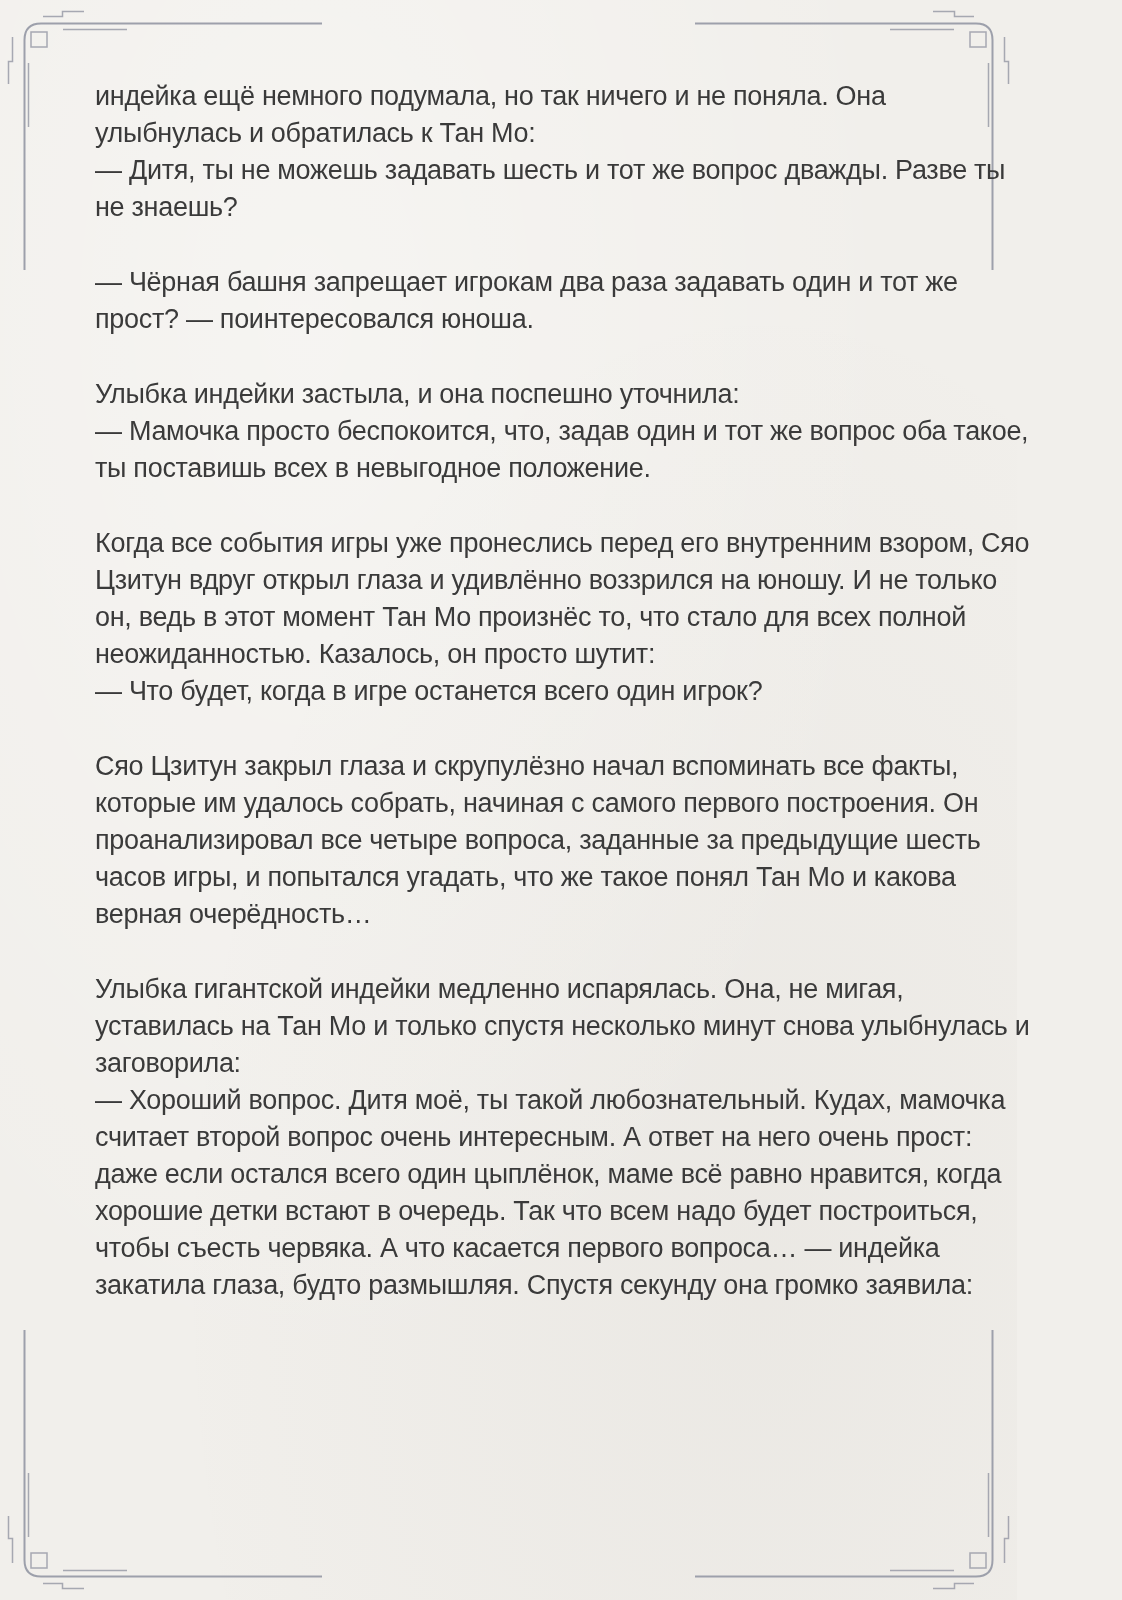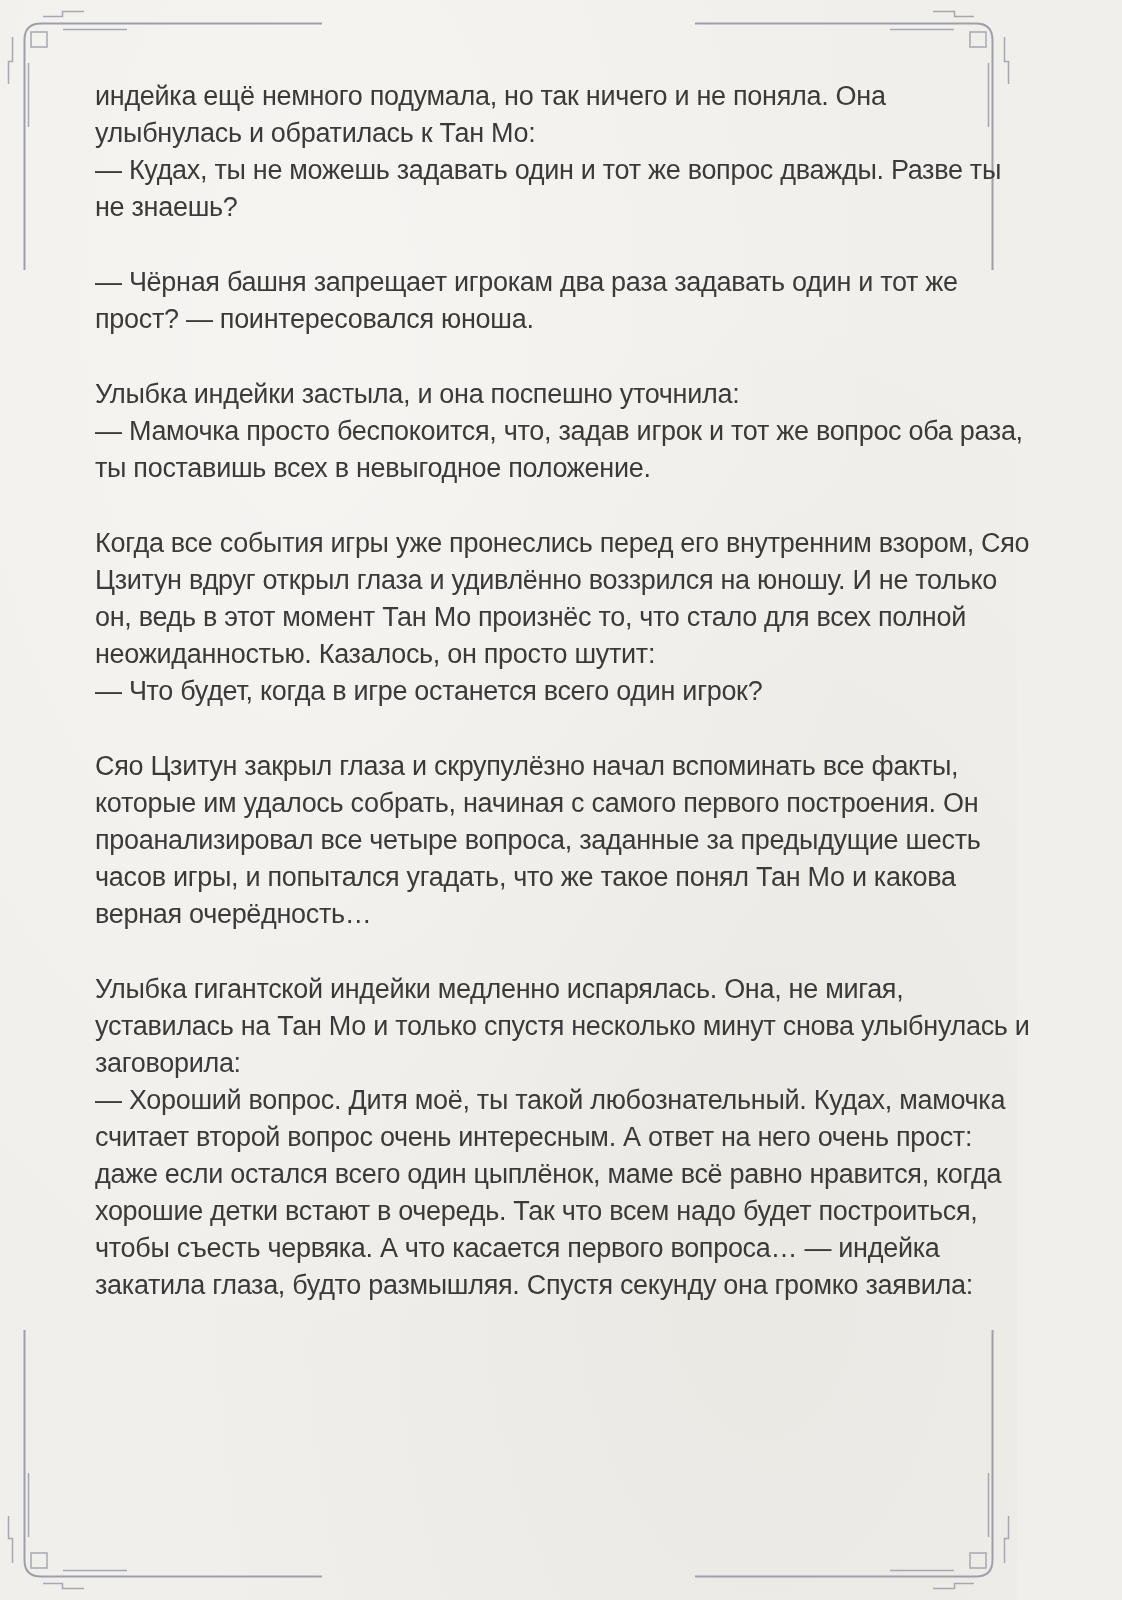--- a/index.html
+++ b/index.html
@@ -90,30 +90,30 @@
       <rect class="accent" x="31" y="32" width="16" height="15"></rect>
       <path class="accent" d="M43,16.5 H62.5 V11.5 H84"></path>
       <path class="accent" d="M12.5,37 V61.5 H8.5 V84"></path>
     </svg>
   </div>
 
   <div class="text-block">
 
     <p class="para">
       <span class="pline">индейка ещё немного подумала, но так ничего и не поняла. Она улыбнулась и обратилась к Тан Мо:</span>
-      <span class="pline">— Кудах, ты не можешь задавать один и тот же вопрос дважды. Разве ты не знаешь?</span>
+      <span class="pline">— Дитя, ты не можешь задавать шесть и тот же вопрос дважды. Разве ты не знаешь?</span>
     </p>
 
     <p class="para">
       <span class="pline">— Чёрная башня запрещает игрокам два раза задавать один и тот же прост? — поинтересовался юноша.</span>
     </p>
 
     <p class="para">
       <span class="pline">Улыбка индейки застыла, и она поспешно уточнила:</span>
-      <span class="pline">— Мамочка просто беспокоится, что, задав игрок и тот же вопрос оба раза, ты поставишь всех в невыгодное положение.</span>
+      <span class="pline">— Мамочка просто беспокоится, что, задав один и тот же вопрос оба такое, ты поставишь всех в невыгодное положение.</span>
     </p>
 
 
     <p class="para">
       <span class="pline">Когда все события игры уже пронеслись перед его внутренним взором, Сяо Цзитун вдруг открыл глаза и удивлённо воззрился на юношу. И не только он, ведь в этот момент Тан Мо произнёс то, что стало для всех полной неожиданностью. Казалось, он просто шутит:</span>
       <span class="pline">— Что будет, когда в игре останется всего один игрок?</span>
     </p>
 
     <p class="para">
       <span class="pline">Сяо Цзитун закрыл глаза и скрупулёзно начал вспоминать все факты, которые им удалось собрать, начиная с самого первого построения. Он проанализировал все четыре вопроса, заданные за предыдущие шесть часов игры, и попытался угадать, что же такое понял Тан Мо и какова верная очерёдность…</span>

